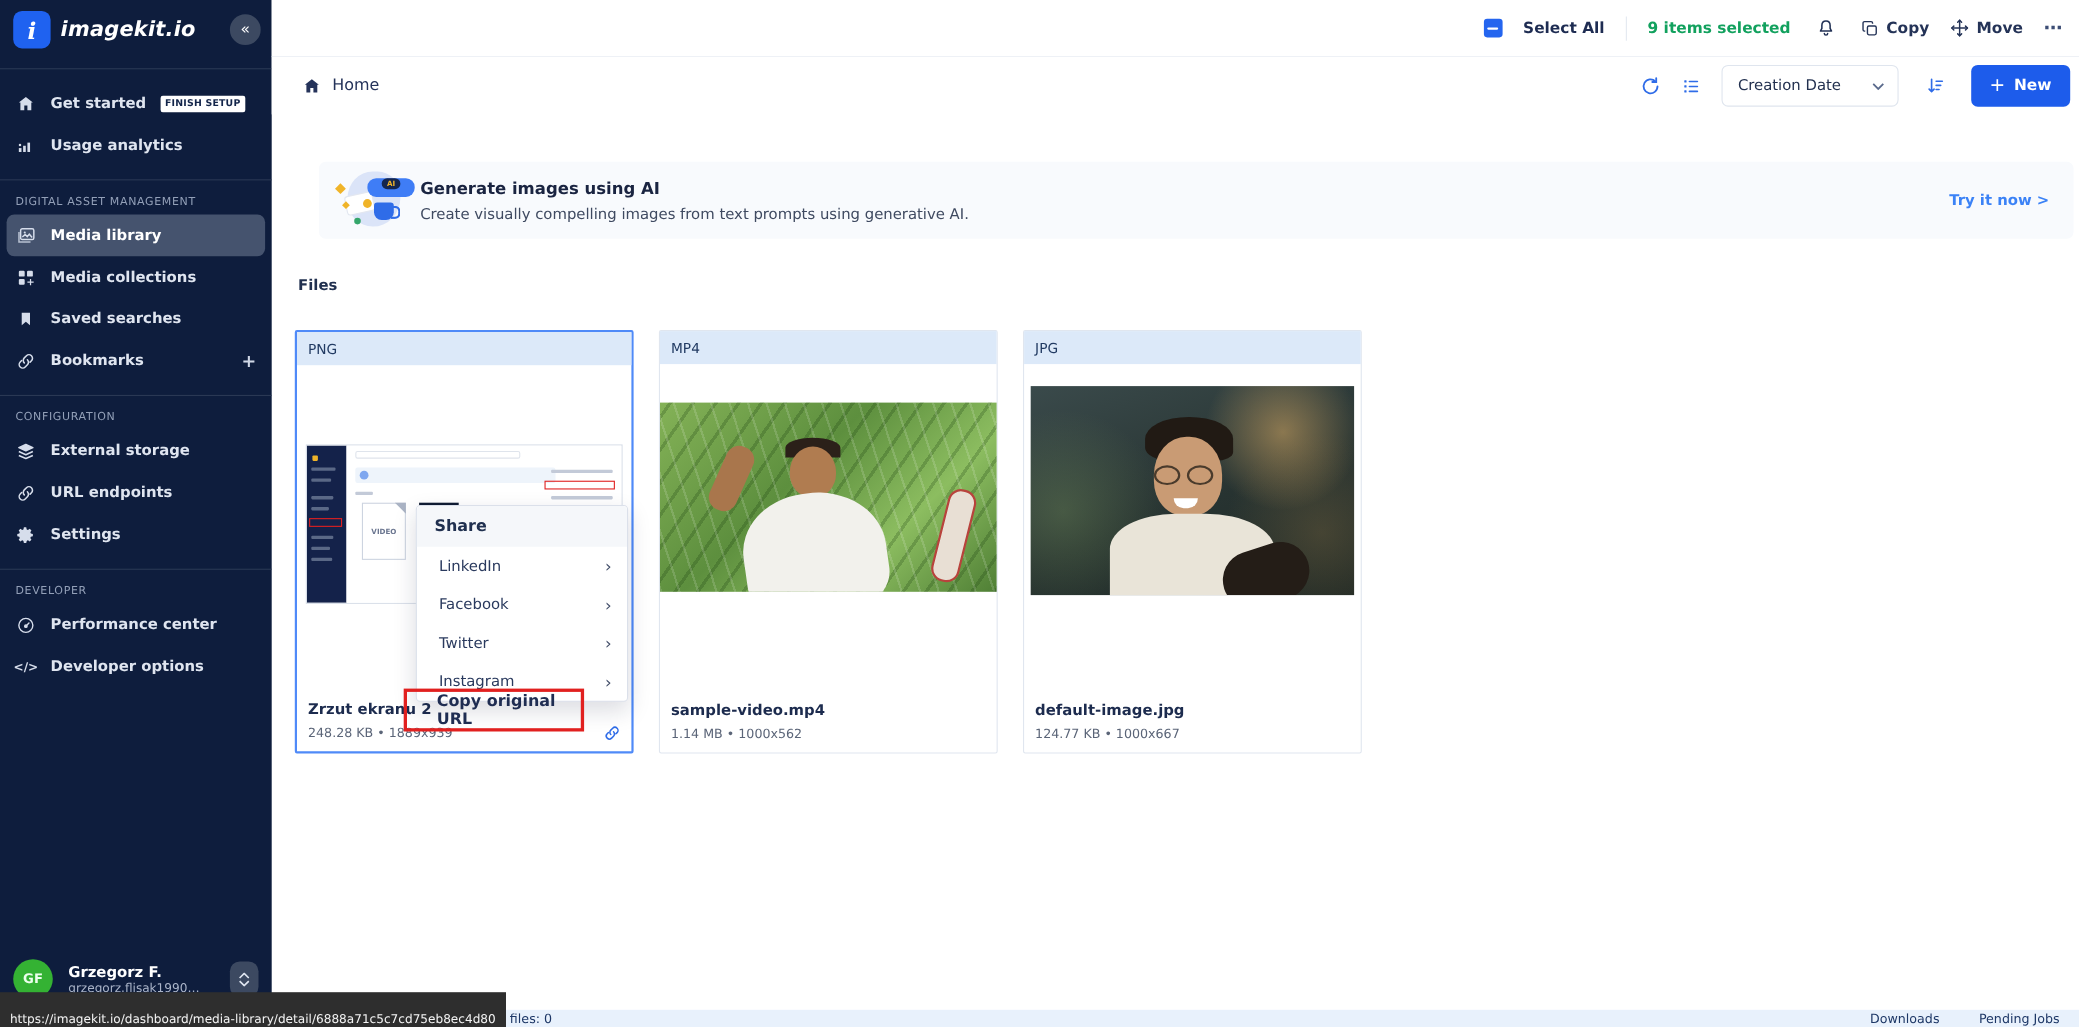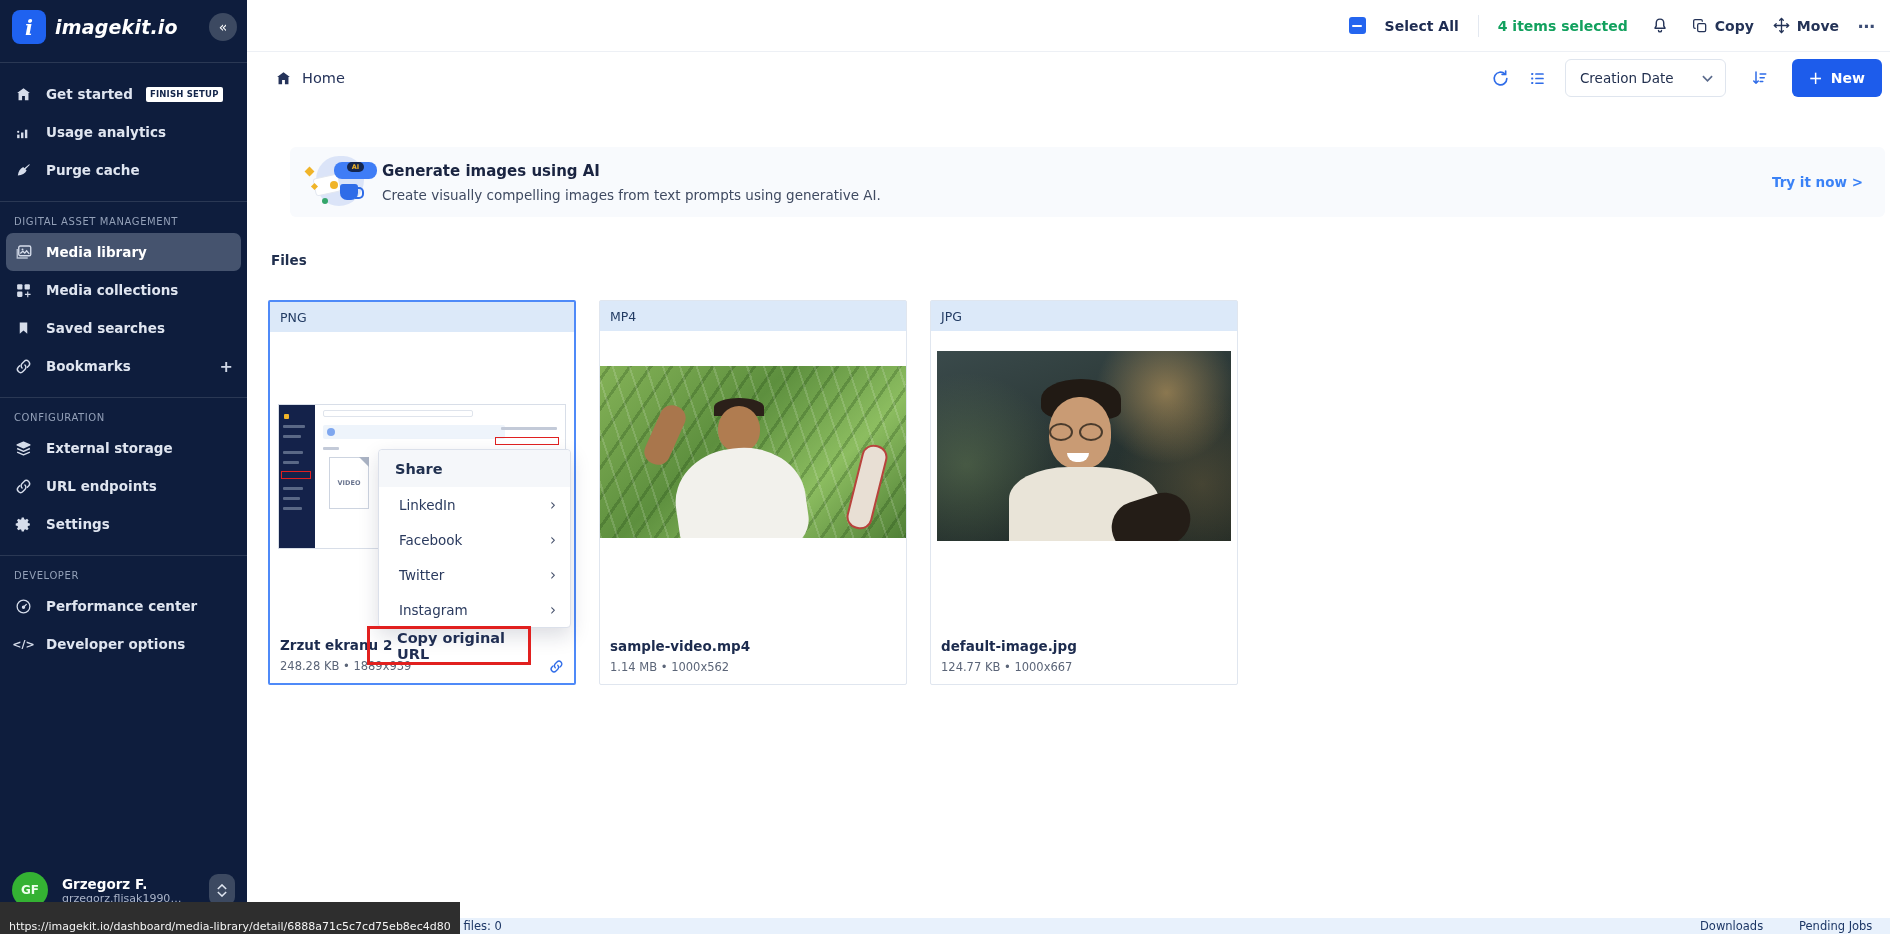--- a/index.html
+++ b/index.html
@@ -126,21 +126,21 @@
       linear-gradient(160deg,#3a4a4b,#273331 55%,#1e2825); }
   .jpg-face { position:absolute; left:112px; top:46px; width:62px; height:72px; background:#c99b74; border-radius:48% 48% 44% 44%; }
   .jpg-hair { position:absolute; left:104px; top:28px; width:80px; height:40px; background:#211a14; border-radius:50% 50% 20% 30%; }
   .jpg-glass1,.jpg-glass2 { position:absolute; top:72px; width:24px; height:18px; border:2px solid #4a3b2c; border-radius:50%; }
   .jpg-glass1 { left:112px; } .jpg-glass2 { left:142px; }
   .jpg-smile { position:absolute; left:130px; top:102px; width:22px; height:9px; background:#fff; border-radius:0 0 12px 12px; }
   .jpg-sweater { position:absolute; left:72px; top:116px; width:150px; height:80px; background:#e9e4d8; border-radius:40% 42% 0 0; }
   .jpg-arm { position:absolute; right:40px; bottom:-8px; width:80px; height:52px; background:#241d17; border-radius:26px; transform:rotate(-18deg); }
 
   
-  .ctx { position:absolute; left:378px; top:449px; width:193px; background:#fff; border:1px solid #dbe0ea; border-radius:4px;
+  .ctx { position:absolute; left:378px; top:459px; width:193px; background:#fff; border:1px solid #dbe0ea; border-radius:4px;
          box-shadow:0 8px 20px rgba(20,30,60,.15); z-index:5; }
   .ctx-header { height:37px; display:flex; align-items:center; padding:0 16px; font-size:14.5px; font-weight:700; color:#20304f;
                 background:#f5f7fa; border-radius:4px 4px 0 0; }
   .ctx-item { height:35px; display:flex; align-items:center; justify-content:space-between; padding:0 14px 0 20px;
               font-size:13.5px; color:#2a3a5e; cursor:pointer; }
   .ctx-item .chev { color:#45506b; font-size:15px; }
   .copy-row { position:absolute; left:367px; top:626px; width:164px; height:39px; border:3px solid #e1201f; z-index:6;
               display:flex; align-items:center; padding-left:27px; font-size:14.5px; font-weight:600; color:#1f2d52; cursor:pointer; }
 
   
@@ -182,28 +182,20 @@
       <span class="nicon">
         <svg width="17" height="17" viewBox="0 0 24 24" fill="currentColor">
             <circle cx="4.5" cy="11" r="1.6"></circle>
             <rect x="8.5" y="12" width="3.4" height="8"></rect>
             <rect x="14" y="8" width="3.4" height="12"></rect>
             <rect x="3" y="15" width="3.4" height="5"></rect>
           </svg>
       </span>
       <span>Usage analytics</span>
     </div>
-    <div class="nav-item">
-      <span class="nicon">
-        <svg width="17" height="17" viewBox="0 0 24 24" fill="currentColor">
-            <path d="M20 3l1 1-6.2 6.4 1.6 1.6c-2 4.6-6.4 6.6-12.4 7 1-5.6 3-9.6 7.6-11.8l1.6 1.6z"></path>
-          </svg>
-      </span>
-      <span>Purge cache</span>
-    </div>
 
     <div class="side-divider"></div>
     <div class="section-label">DIGITAL ASSET MANAGEMENT</div>
 
     <div class="nav-item active">
       <span class="nicon">
         <svg width="18" height="18" viewBox="0 0 24 24" fill="none" stroke="currentColor" stroke-width="1.8">
             <rect x="5" y="4" width="16" height="13" rx="2"></rect>
             <path d="M3 8v12h14" opacity=".8"></path>
             <circle cx="10" cy="8.5" r="1.3" fill="currentColor" stroke="none"></circle>
@@ -306,21 +298,21 @@
           </svg>
       </div>
     </div>
   </aside>
 
   <div class="topbar">
     <div class="topbar-right">
       <div class="cb"></div>
       <span>Select All</span>
       <div class="vsep"></div>
-      <span class="sel-green">4 items selected</span>
+      <span class="sel-green">9 items selected</span>
       <span style="color:#243357;margin:0 4px;">
         <svg width="18" height="19" viewBox="0 0 24 24" fill="none" stroke="currentColor" stroke-width="1.9">
             <path d="M12 3.5c-3 0-5 2.3-5 5.3v3.6L5.3 15.6h13.4L17 12.4V8.8c0-3-2-5.3-5-5.3z" stroke-linejoin="round"></path>
             <path d="M10 18.5a2 2 0 0 0 4 0" stroke-linecap="round"></path>
           </svg>
       </span>
       <div class="tb-act">
         <span>
           <svg width="16" height="16" viewBox="0 0 24 24" fill="none" stroke="currentColor" stroke-width="1.9">
               <rect x="8.5" y="8.5" width="12" height="12" rx="2"></rect>

